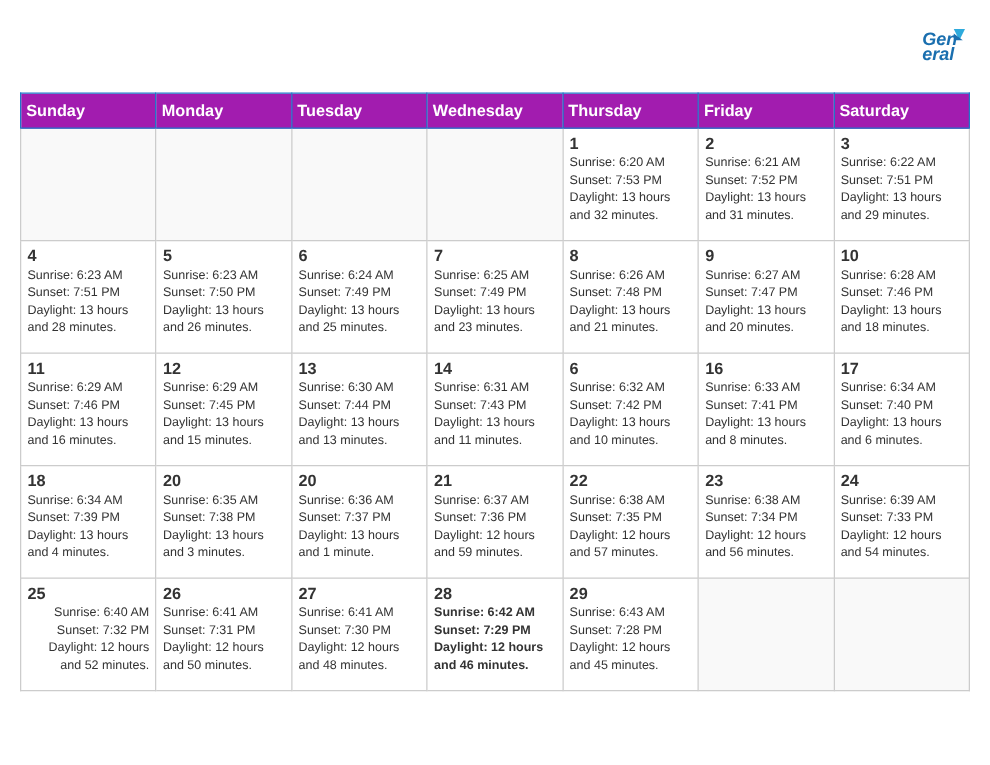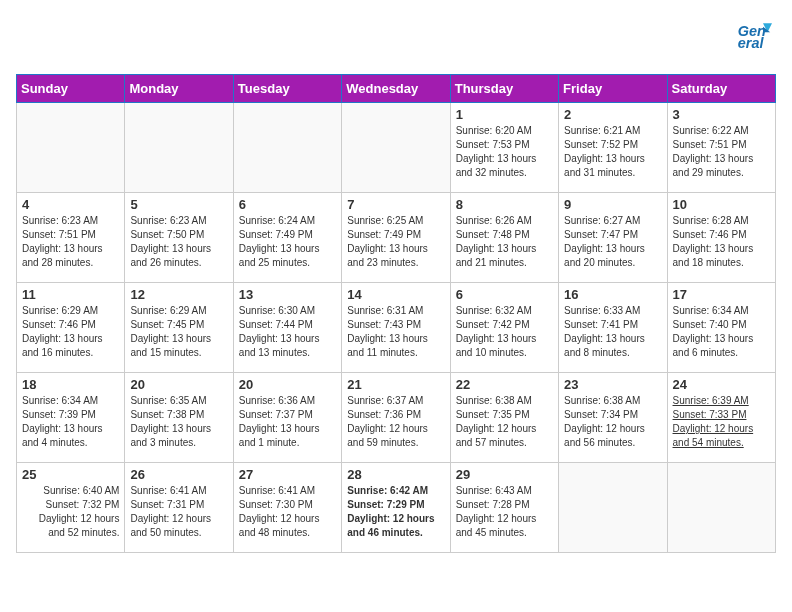--- a/index.html
+++ b/index.html
@@ -282,21 +282,21 @@
         </td>
         <td>
           <span class="day-num">23</span>
           <div class="day-info" style="white-space: pre-line;">Sunrise: 6:38 AM
 Sunset: 7:34 PM
 Daylight: 12 hours
 and 56 minutes.</div>
         </td>
         <td>
           <span class="day-num">24</span>
-          <div class="day-info" style="white-space: pre-line; text-decoration: underline;">Sunrise: 6:39 AM
+          <div class="day-info" style="white-space: pre-line;">Sunrise: 6:39 AM
 Sunset: 7:33 PM
 Daylight: 12 hours
 and 54 minutes.</div>
         </td>
       </tr>
       <tr>
         <td>
           <span class="day-num">25</span>
           <div class="day-info" style="white-space: pre-line; text-align: right;">Sunrise: 6:40 AM
 Sunset: 7:32 PM

